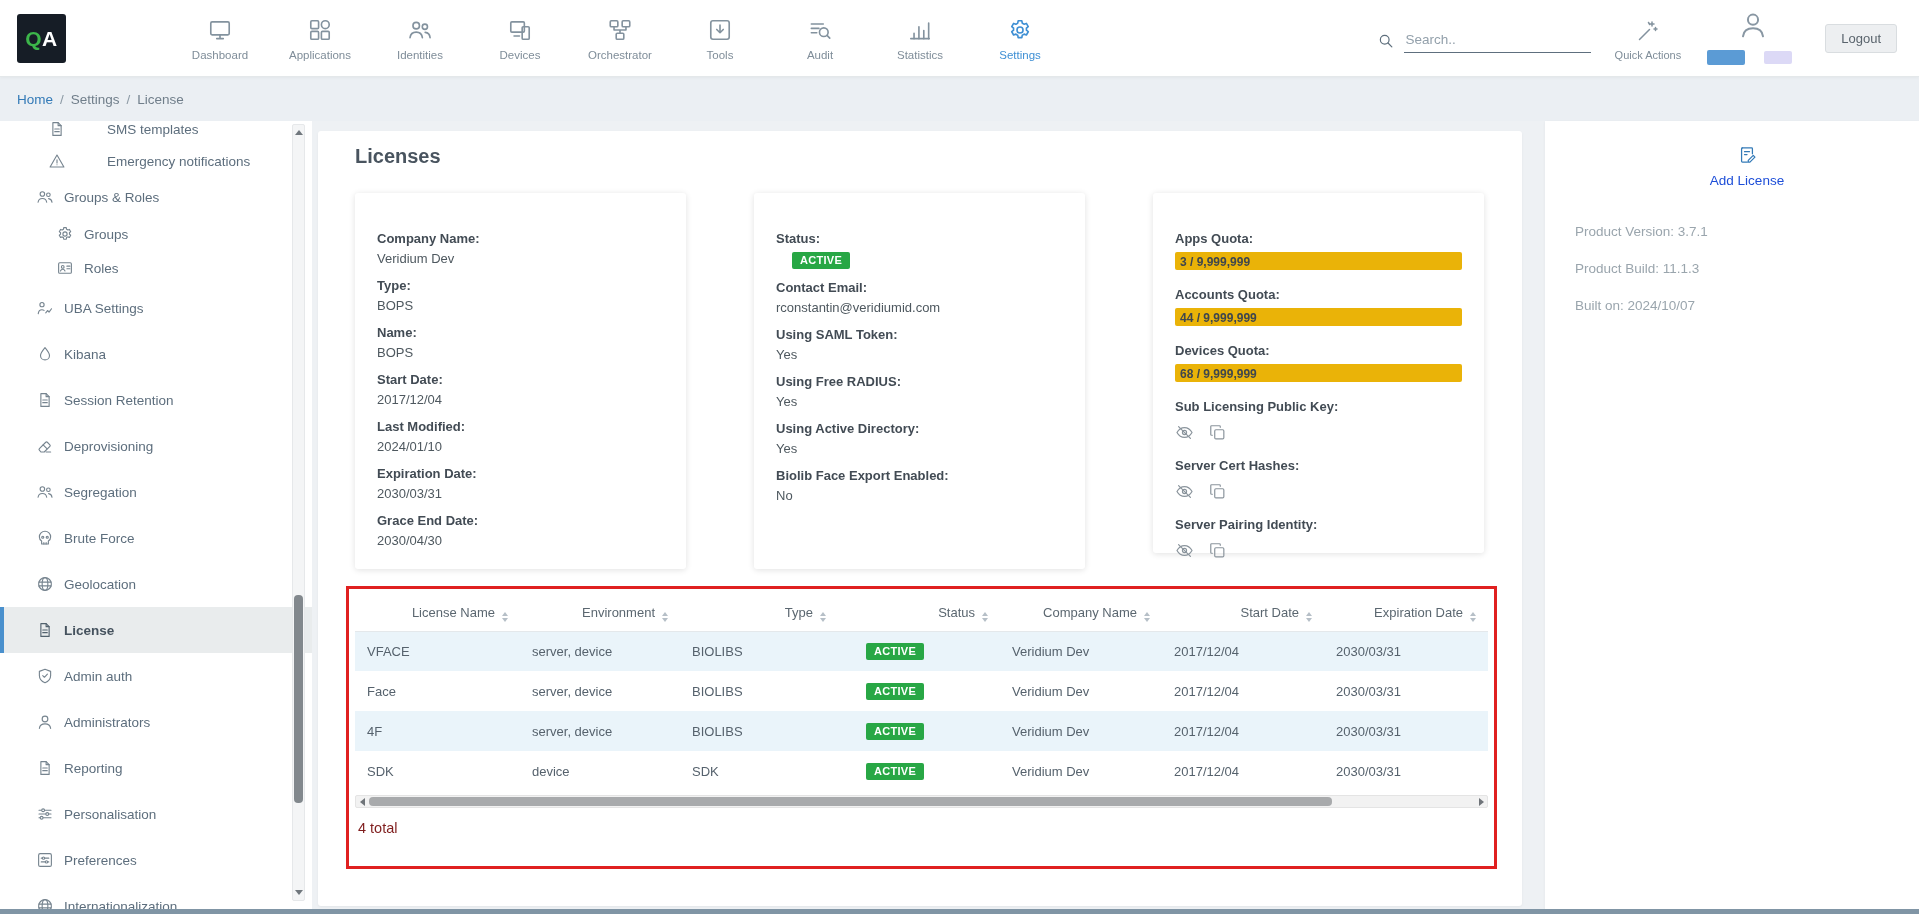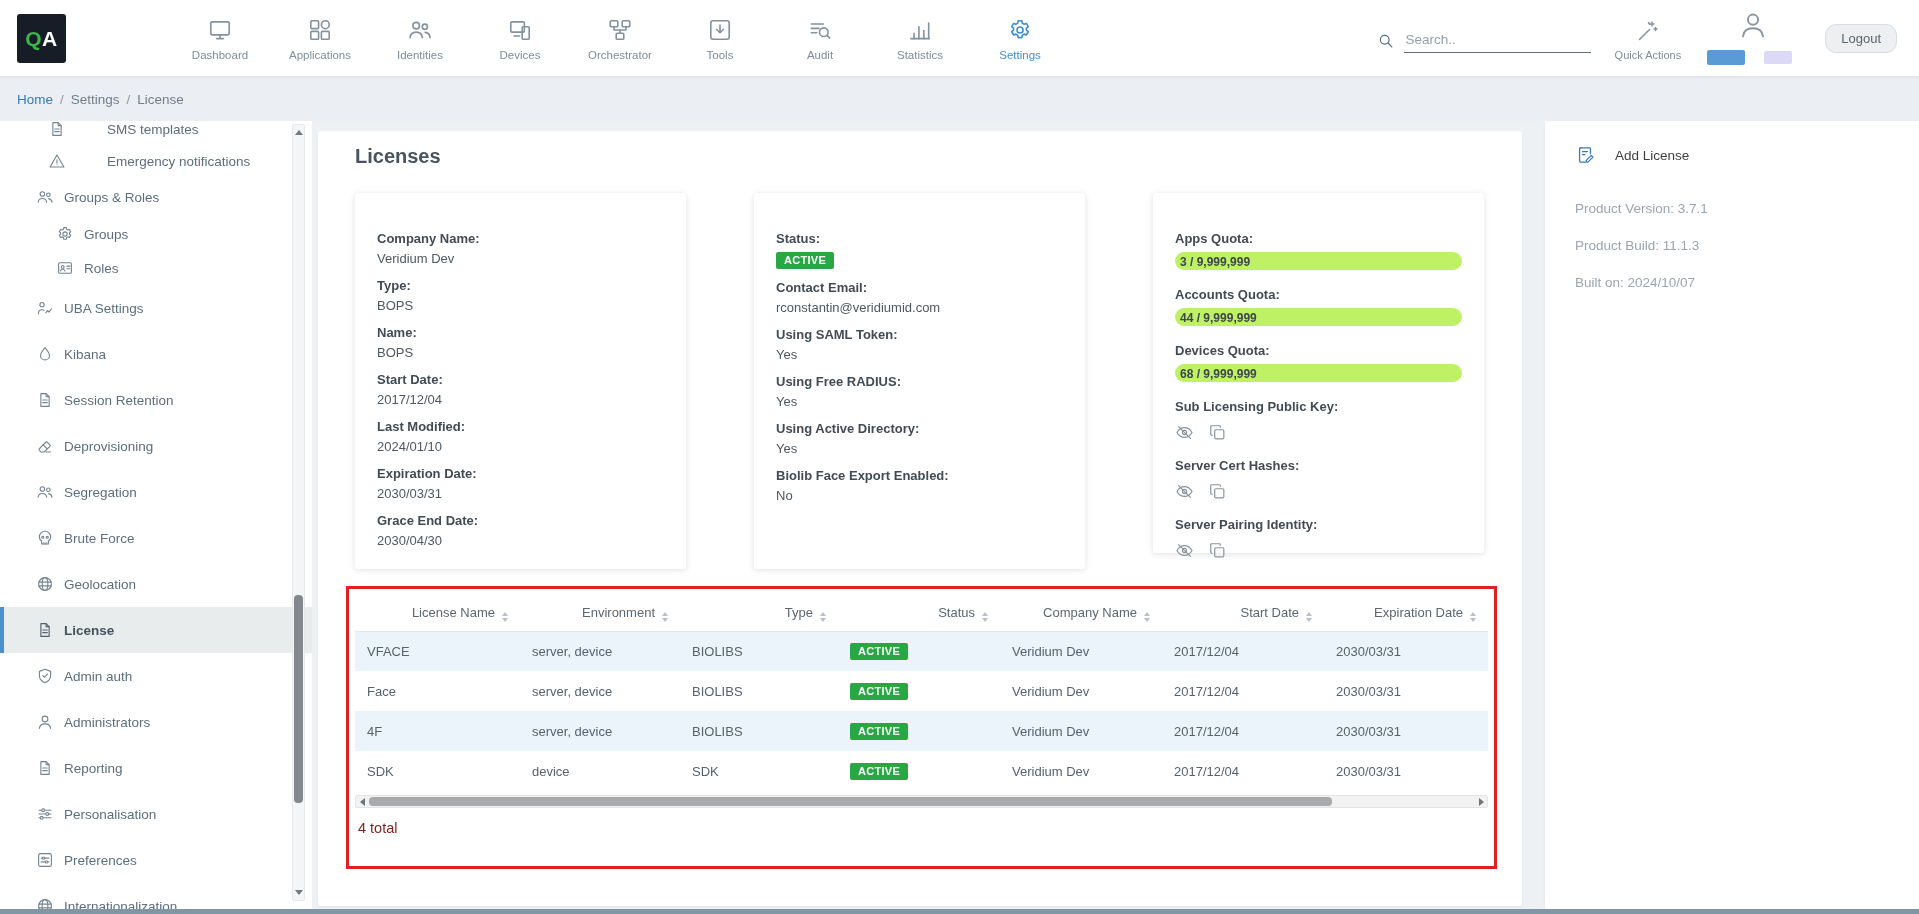--- a/index.html
+++ b/index.html
@@ -31,21 +31,21 @@
     font-family:"Liberation Sans","DejaVu Sans",sans-serif; }
   .search input::placeholder { color:#93a0ab; }
   .qa-block { display:flex; flex-direction:column; align-items:center; gap:6px; cursor:pointer; margin-top:2px; }
   .qa-block svg { width:24px; height:24px; color:#83929e; }
   .qa-block .nlabel { font-size:11px; color:#7f8d99; }
   .avatar-block { position:relative; width:96px; height:70px; cursor:pointer; }
   .avatar-block svg { width:32px; height:32px; color:#8997a3; position:absolute; left:32px; top:5px; }
   .chip1 { position:absolute; left:2px; top:46px; width:38px; height:15px; background:#5b9bd5; border-radius:2px; }
   .chip2 { position:absolute; left:59px; top:47px; width:28px; height:13px; background:#dcd9f6; border-radius:2px; }
   .logout-btn { height:29px; padding:0 15px; background:#edeff1; border:1px solid #d9dde0;
-    border-radius:11px; font-size:13px; color:#5a646d; cursor:pointer;
+    border-radius:3px; font-size:13px; color:#5a646d; cursor:pointer;
     font-family:"Liberation Sans","DejaVu Sans",sans-serif; }
 
   
   .breadcrumb { position:absolute; left:0; top:77px; width:100%; height:44px; background:#ebeff3;
     display:flex; align-items:center; padding-left:17px; font-size:13.5px; gap:7px; }
   .breadcrumb .bc-link { color:#337ab7; cursor:pointer; text-decoration:none; }
   .breadcrumb .bc-sep { color:#8b99a4; }
   .breadcrumb .bc-item { color:#707e8a; }
 
   
@@ -71,22 +71,22 @@
     background:#ffffff; border-radius:3px; box-shadow:0 1px 3px rgba(0,0,0,.05); }
   .page-title { position:absolute; left:37px; top:14px; font-size:20px; font-weight:bold; color:#49545f; }
   .cards-row { position:absolute; left:37px; top:62px; display:flex; gap:68px; }
   .card { width:331px; background:#ffffff; border-radius:3px; box-shadow:0 1px 6px rgba(0,0,0,.12);
     padding:38px 22px 20px; }
   .card.hA { height:376px; } .card.hC { height:360px; }
   .pair { margin-bottom:11px; }
   .plabel { font-size:13px; font-weight:bold; color:#424b54; line-height:16px; }
   .pvalue { font-size:13px; color:#4e585f; line-height:16px; margin-top:4px; }
   .badge { display:inline-block; margin-top:5px; padding:2px 8px 3px; background:#28a745; color:#ffffff;
-    font-size:11px; font-weight:bold; border-radius:2px; letter-spacing:.3px; }
-  .quota-bar { margin-top:5px; height:18px; background:#bef264; border-radius:9px; }
+    font-size:11px; font-weight:bold; border-radius:2px; letter-spacing:.3px;margin-left:16px; }
+  .quota-bar { margin-top:5px; height:18px; background:#eab308; border-radius:2px; }
   .quota-bar span { display:inline-block; padding-left:5px; font-size:12px; font-weight:bold;
     color:#3e464e; line-height:18px; }
   .key-actions { display:flex; gap:14px; margin-top:8px; }
   .key-actions svg { width:19px; height:19px; color:#8a949c; cursor:pointer; }
   .qpair { margin-bottom:17px; }
   .kpair { margin-bottom:16px; }
 
   
   .red-box { position:absolute; left:28px; top:455px; width:1151px; height:283px;
     border:3px solid #e02020; padding:8px 6px 0; }
@@ -107,22 +107,22 @@
   .hs-arrow i { display:block; width:0; height:0; border-top:4px solid transparent; border-bottom:4px solid transparent; }
   .hs-arrow.left i { border-right:5px solid #6f7479; }
   .hs-arrow.right i { border-left:5px solid #6f7479; }
   .hs-track { flex:1; height:9px; position:relative; }
   .hs-thumb { position:absolute; left:1px; top:0; height:9px; width:87%; background:#a8aaac; border-radius:4px; }
   .table-total { margin:12px 0 0 3px; font-size:14.5px; color:#7f1d1d; }
 
   
   .right-panel { position:absolute; left:1545px; top:121px; width:374px; height:788px;
     background:#ffffff; box-shadow:0 1px 3px rgba(0,0,0,.05); padding:24px 0 0 30px; }
-  .add-license { display:flex; align-items:center; gap:20px; color:#404040; font-size:13.5px;
-    cursor:pointer; margin-bottom:36px; }
+  .add-license { display:flex; align-items:center; gap:8px; color:#1d4ed8; font-size:13.5px;
+    cursor:pointer; margin-bottom:36px;flex-direction:column; }
   .add-license svg { width:20px; height:20px; color:#337ab7; }
   .meta { font-size:13.5px; color:#9aa5ad; margin-bottom:21px; line-height:16px; }
 
   .bottom-strip { position:absolute; left:0; bottom:0; width:100%; height:5px; background:#8095a5; }
 </style>
 </head>
 <body>
 
 <svg width="0" height="0" style="position:absolute">
   <defs>

